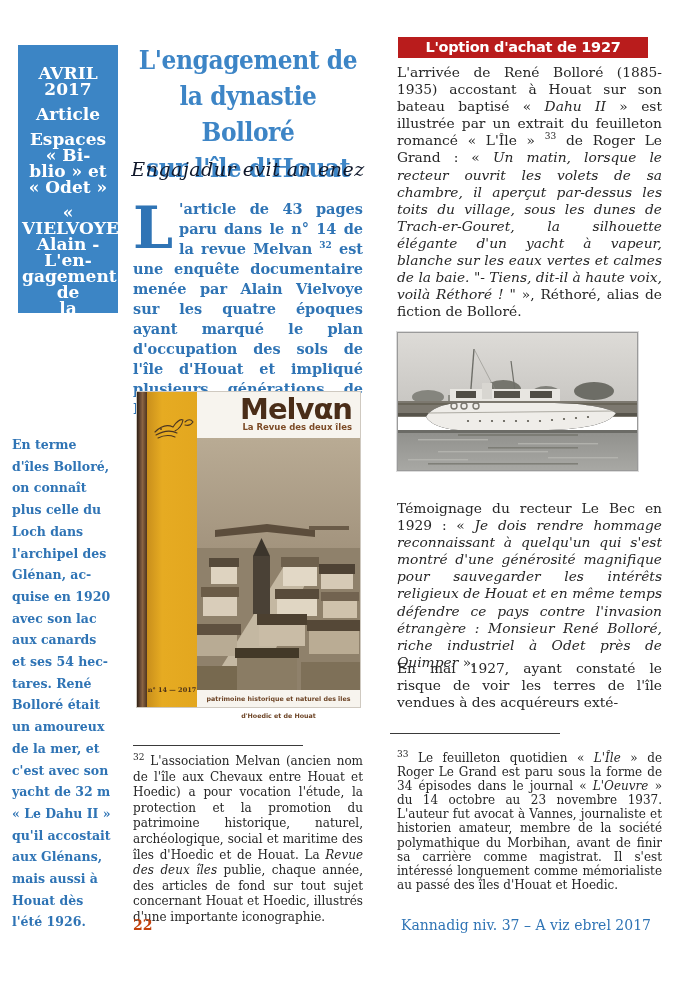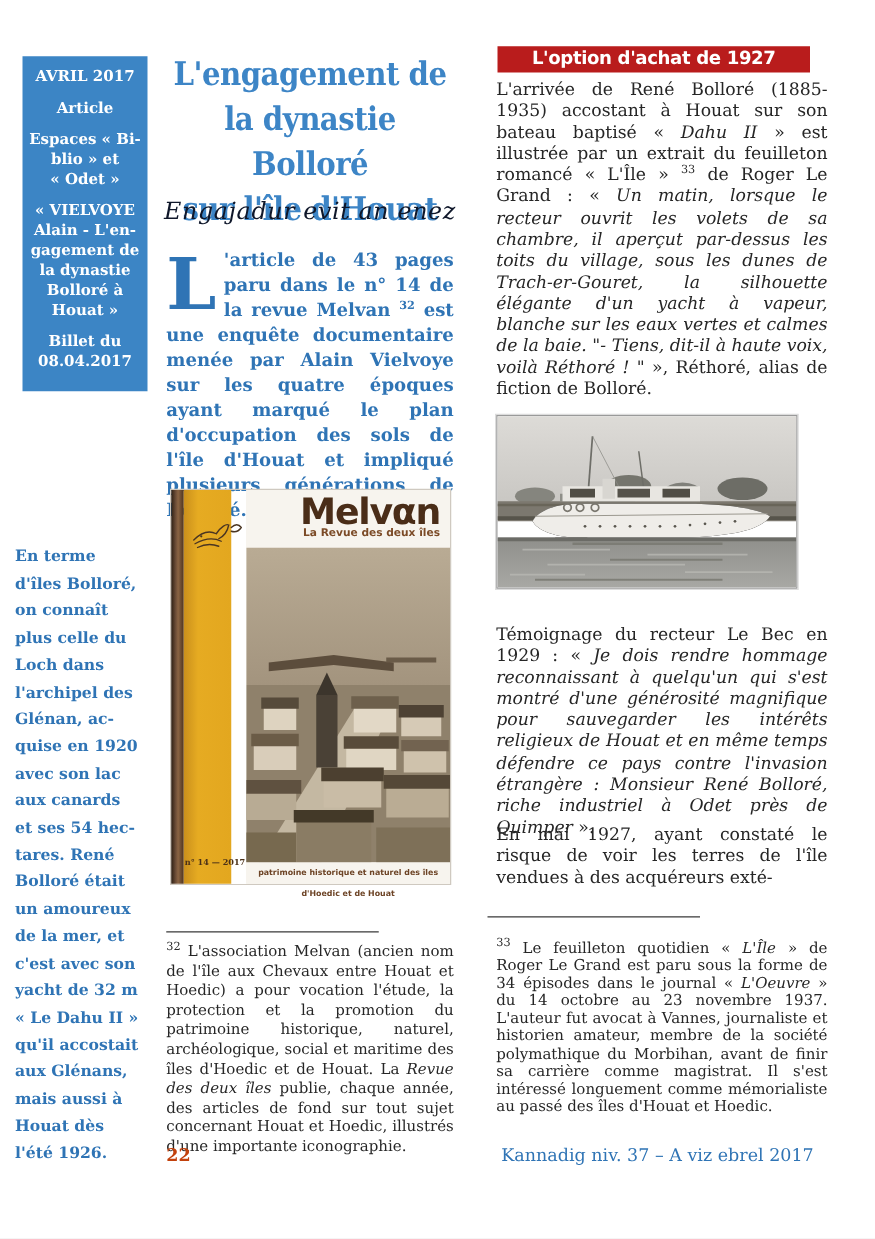--- a/index.html
+++ b/index.html
@@ -6,42 +6,42 @@
   .page{position:relative;width:700px;height:991px;background:#ffffff;overflow:hidden;
         font-family:"DejaVu Serif", serif;}
   .abs{position:absolute;}
   .just{text-align:justify;}
   .pre{white-space:pre-line;}
   sup{font-size:9px;vertical-align:super;line-height:0;}
   i{font-style:italic;}
 
   
   .side-box{left:18px;top:45px;width:100px;height:268px;background:#3c85c5;color:#ffffff;
-            text-align:center;font-weight:bold;font-size:12px;line-height:16px;
-            padding-top:8px;box-sizing:border-box;}
+            text-align:center;font-weight:bold;font-size:17px;line-height:16px;
+            padding-top:20px;box-sizing:border-box;}
   .side-box .blk{margin:0 4px 9px 4px;white-space:pre-line;}
   .side-note{left:12px;top:391px;width:116px;color:#2f74b5;font-weight:bold;
              font-size:12.5px;line-height:21.7px;white-space:pre-line;margin-top:43px;}
 
   
   .title{left:120px;top:42px;width:256px;text-align:center;color:#3d85c6;
          font-weight:bold;font-size:26px;line-height:36px;letter-spacing:-0.5px;
          transform:scaleX(0.9);transform-origin:50% 0;}
   .subtitle{left:120px;top:158px;width:256px;text-align:center;color:#0f172a;
             font-style:italic;font-size:19px;letter-spacing:0.5px;}
   .lead{left:133px;top:199px;width:230px;color:#2f74b5;font-weight:bold;
         font-size:14.5px;line-height:20px;}
   .dropcap{float:left;font-size:57px;line-height:50px;padding:4px 6px 0 0;
            font-weight:bold;color:#2f74b5;}
 
   
   .cover{left:137px;top:392px;width:223px;height:315px;box-shadow:0 0 0 1px #cfc9c0;}
   .cover .spine{position:absolute;left:0;top:0;bottom:0;width:10px;
      background:linear-gradient(90deg,#2e2014 0,#6b4c36 35%,#8a6443 55%,#4e3420 100%);}
-  .cover .band{position:absolute;left:10px;top:0;bottom:0;width:38px;
+  .cover .band{position:absolute;left:10px;top:0;bottom:0;width:50px;
      background:linear-gradient(90deg,#c98f1c 0,#e6ab22 30%,#e3a71f 100%);}
   .cover .issue{position:absolute;left:0;bottom:13px;width:50px;text-align:center;
      font-size:6.5px;font-weight:bold;color:#4a3018;}
   .cover .main{position:absolute;left:60px;top:0;right:0;bottom:0;background:#f4f1ea;}
   .cover .head{position:absolute;left:0;top:0;right:0;height:46px;background:#f7f4ee;text-align:right;}
   .cover .masthead{font-family:"DejaVu Sans", sans-serif;font-weight:bold;font-size:29px;
      line-height:30px;color:#4a2d18;letter-spacing:-1px;margin:2px 8px 0 0;}
   .cover .tagline{font-family:"DejaVu Sans", sans-serif;font-weight:bold;font-size:8.5px;
      color:#7c4b27;margin-right:8px;margin-top:-2px;padding-left:20px;}
   .cover .photo{position:absolute;left:0;top:46px;right:0;bottom:17px;}

